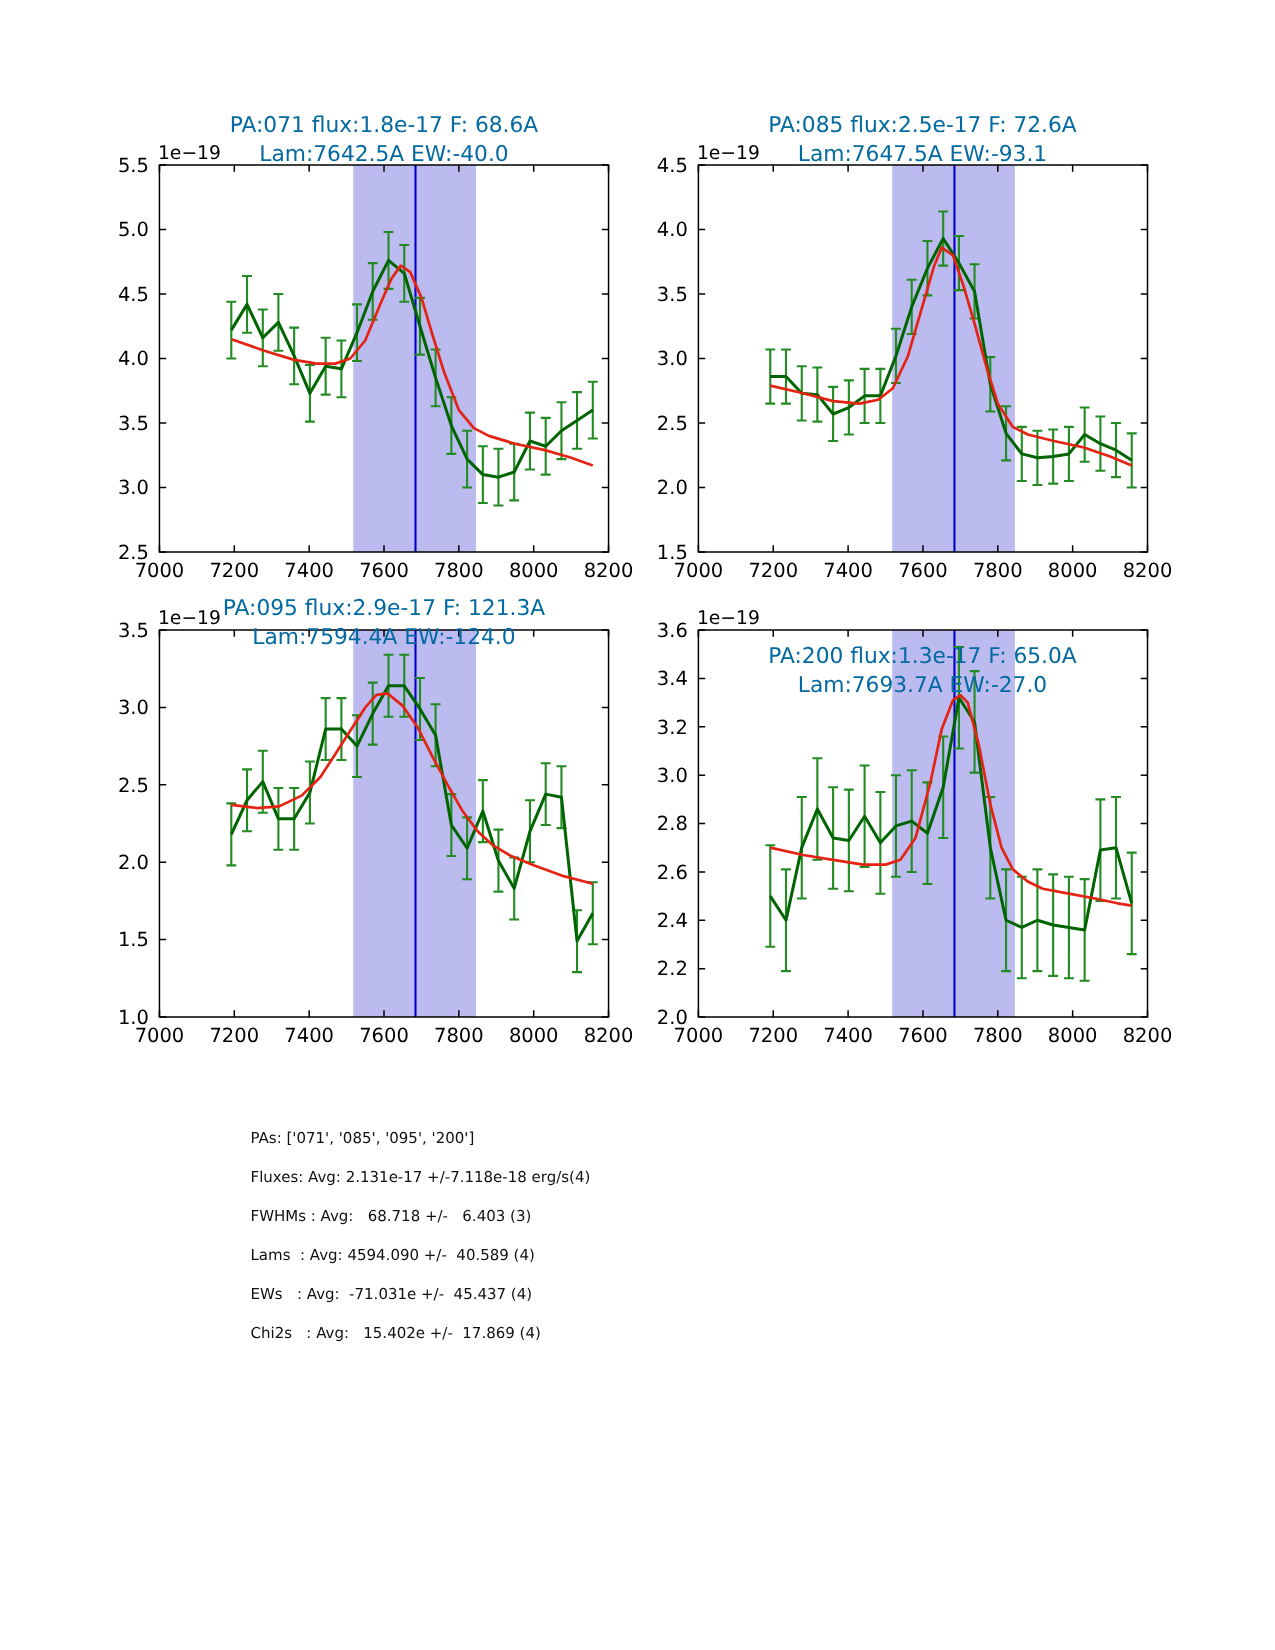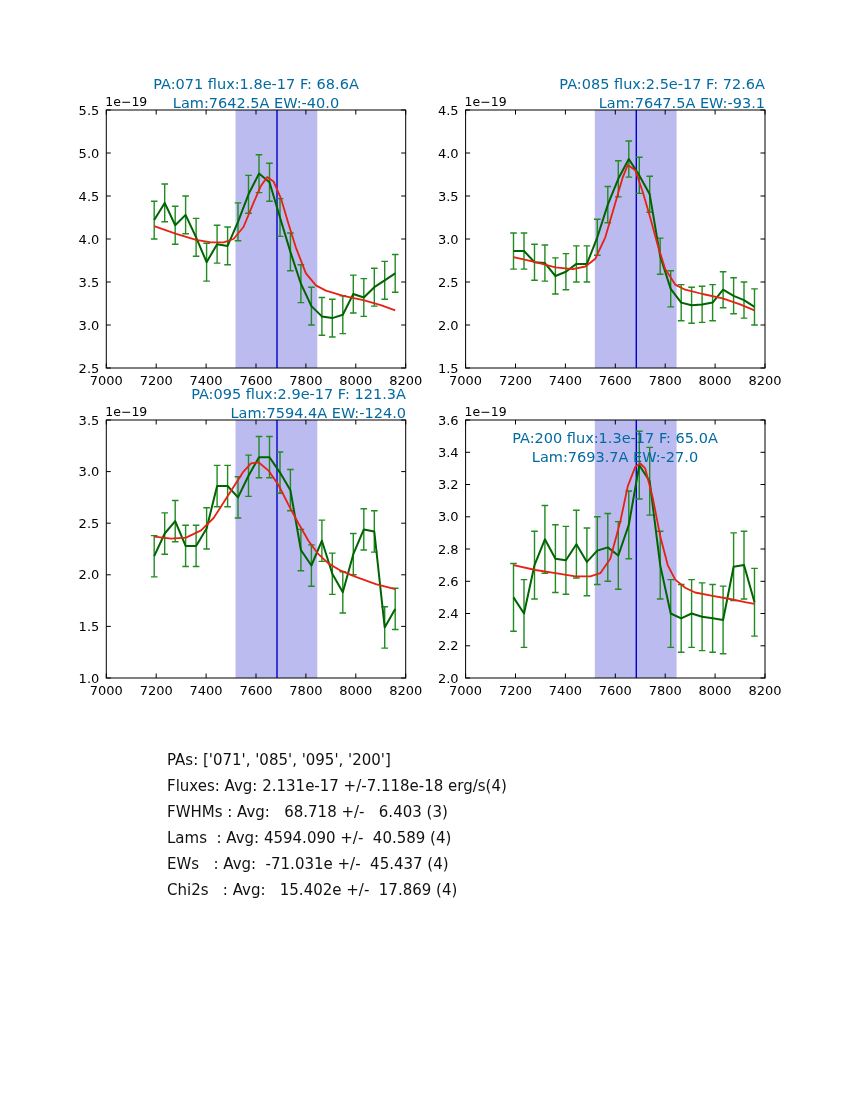--- a/index.html
+++ b/index.html
@@ -3,21 +3,21 @@
 <meta charset="utf-8">
 <style>
   html,body{margin:0;padding:0;background:#ffffff;}
   body{font-family:"DejaVu Sans","Liberation Sans",sans-serif;}
   #figure{position:relative;width:850px;height:1100px;background:#ffffff;overflow:hidden;}
   #plots-svg{position:absolute;left:0;top:0;}
   #plots-svg text{font-family:"DejaVu Sans","Liberation Sans",sans-serif;fill:#000000;}
   #plots-svg .tick{font-size:13px;}
   #plots-svg .offset{font-size:12.5px;}
   .ptitle{position:absolute;width:300px;text-align:center;font-size:14.5px;line-height:18.5px;color:#0369a1;}
-  #summary{position:absolute;left:167px;top:747px;font-size:15px;color:#111111;}
+  #summary{position:absolute;left:167px;top:747px;font-size:10px;color:#111111;}
   #summary .sline{white-space:pre;height:26px;line-height:26px;}
 </style>
 </head>
 <body>
 
 <div id="figure">
 
   <svg id="plots-svg" width="850" height="1100" viewBox="0 0 850 1100">
       <g>
         <rect x="235.5" y="110" width="81.8" height="258" fill="#bbbbf0"></rect>
@@ -115,25 +115,25 @@
         <text x="458.6" y="456.8" text-anchor="end" class="tick">3.4</text>
         <text x="458.6" y="424.5" text-anchor="end" class="tick">3.6</text>
         <text x="464.6" y="416" class="offset">1e−19</text>
       </g>
     </svg>
 
   <div class="ptitle" style="left:106px;top:75px;">
     <div>PA:071 flux:1.8e-17 F: 68.6A</div>
     <div>Lam:7642.5A EW:-40.0</div>
   </div>
-  <div class="ptitle" style="left:465px;top:75px;text-align:right;">
+  <div class="ptitle" style="left:465px;top:75px;">
     <div>PA:085 flux:2.5e-17 F: 72.6A</div>
     <div>Lam:7647.5A EW:-93.1</div>
   </div>
-  <div class="ptitle" style="left:106px;top:385px;text-align:right;">
+  <div class="ptitle" style="left:106px;top:397px;">
     <div>PA:095 flux:2.9e-17 F: 121.3A</div>
     <div>Lam:7594.4A EW:-124.0</div>
   </div>
   <div class="ptitle" style="left:465px;top:385px;margin-top:44px;">
     <div>PA:200 flux:1.3e-17 F: 65.0A</div>
     <div>Lam:7693.7A EW:-27.0</div>
   </div>
 
   <div id="summary">
     <div class="sline">PAs: ['071', '085', '095', '200']</div>

